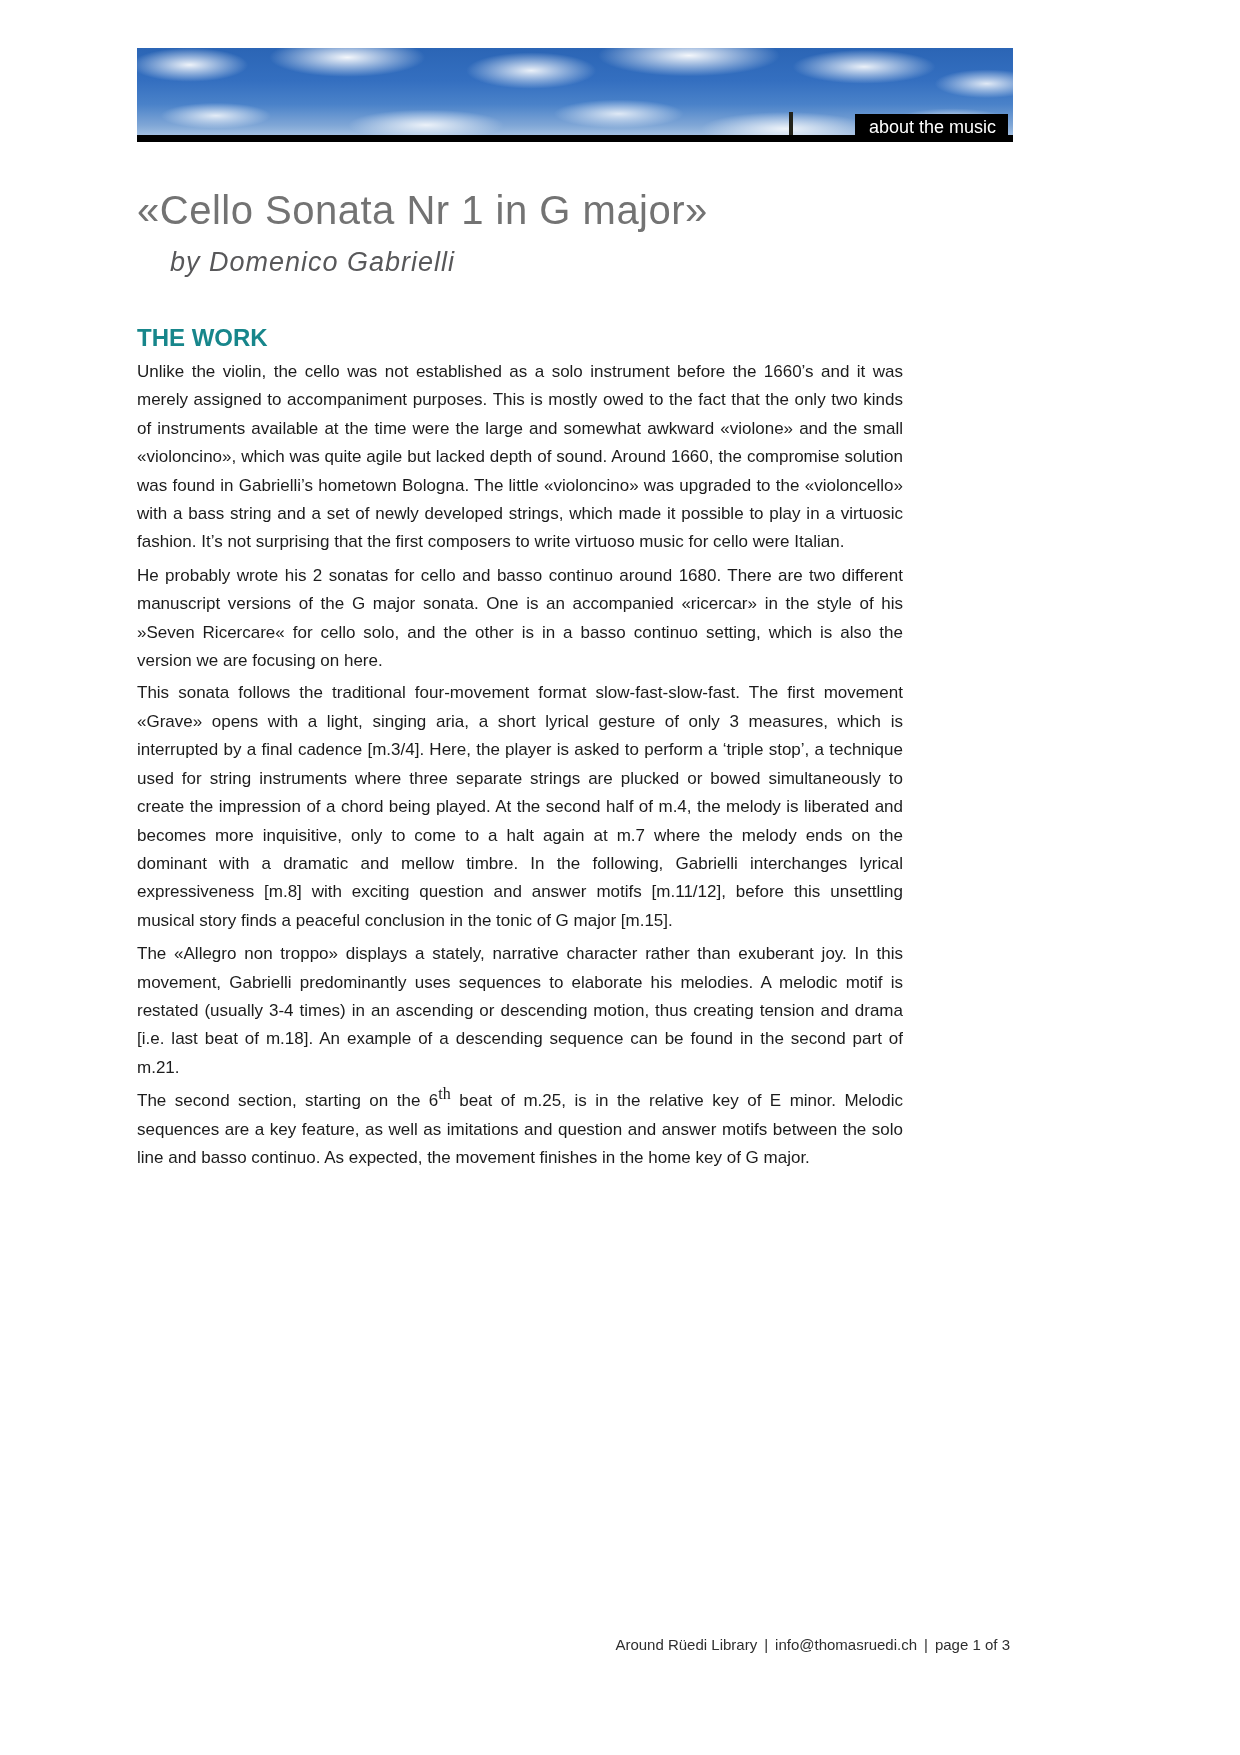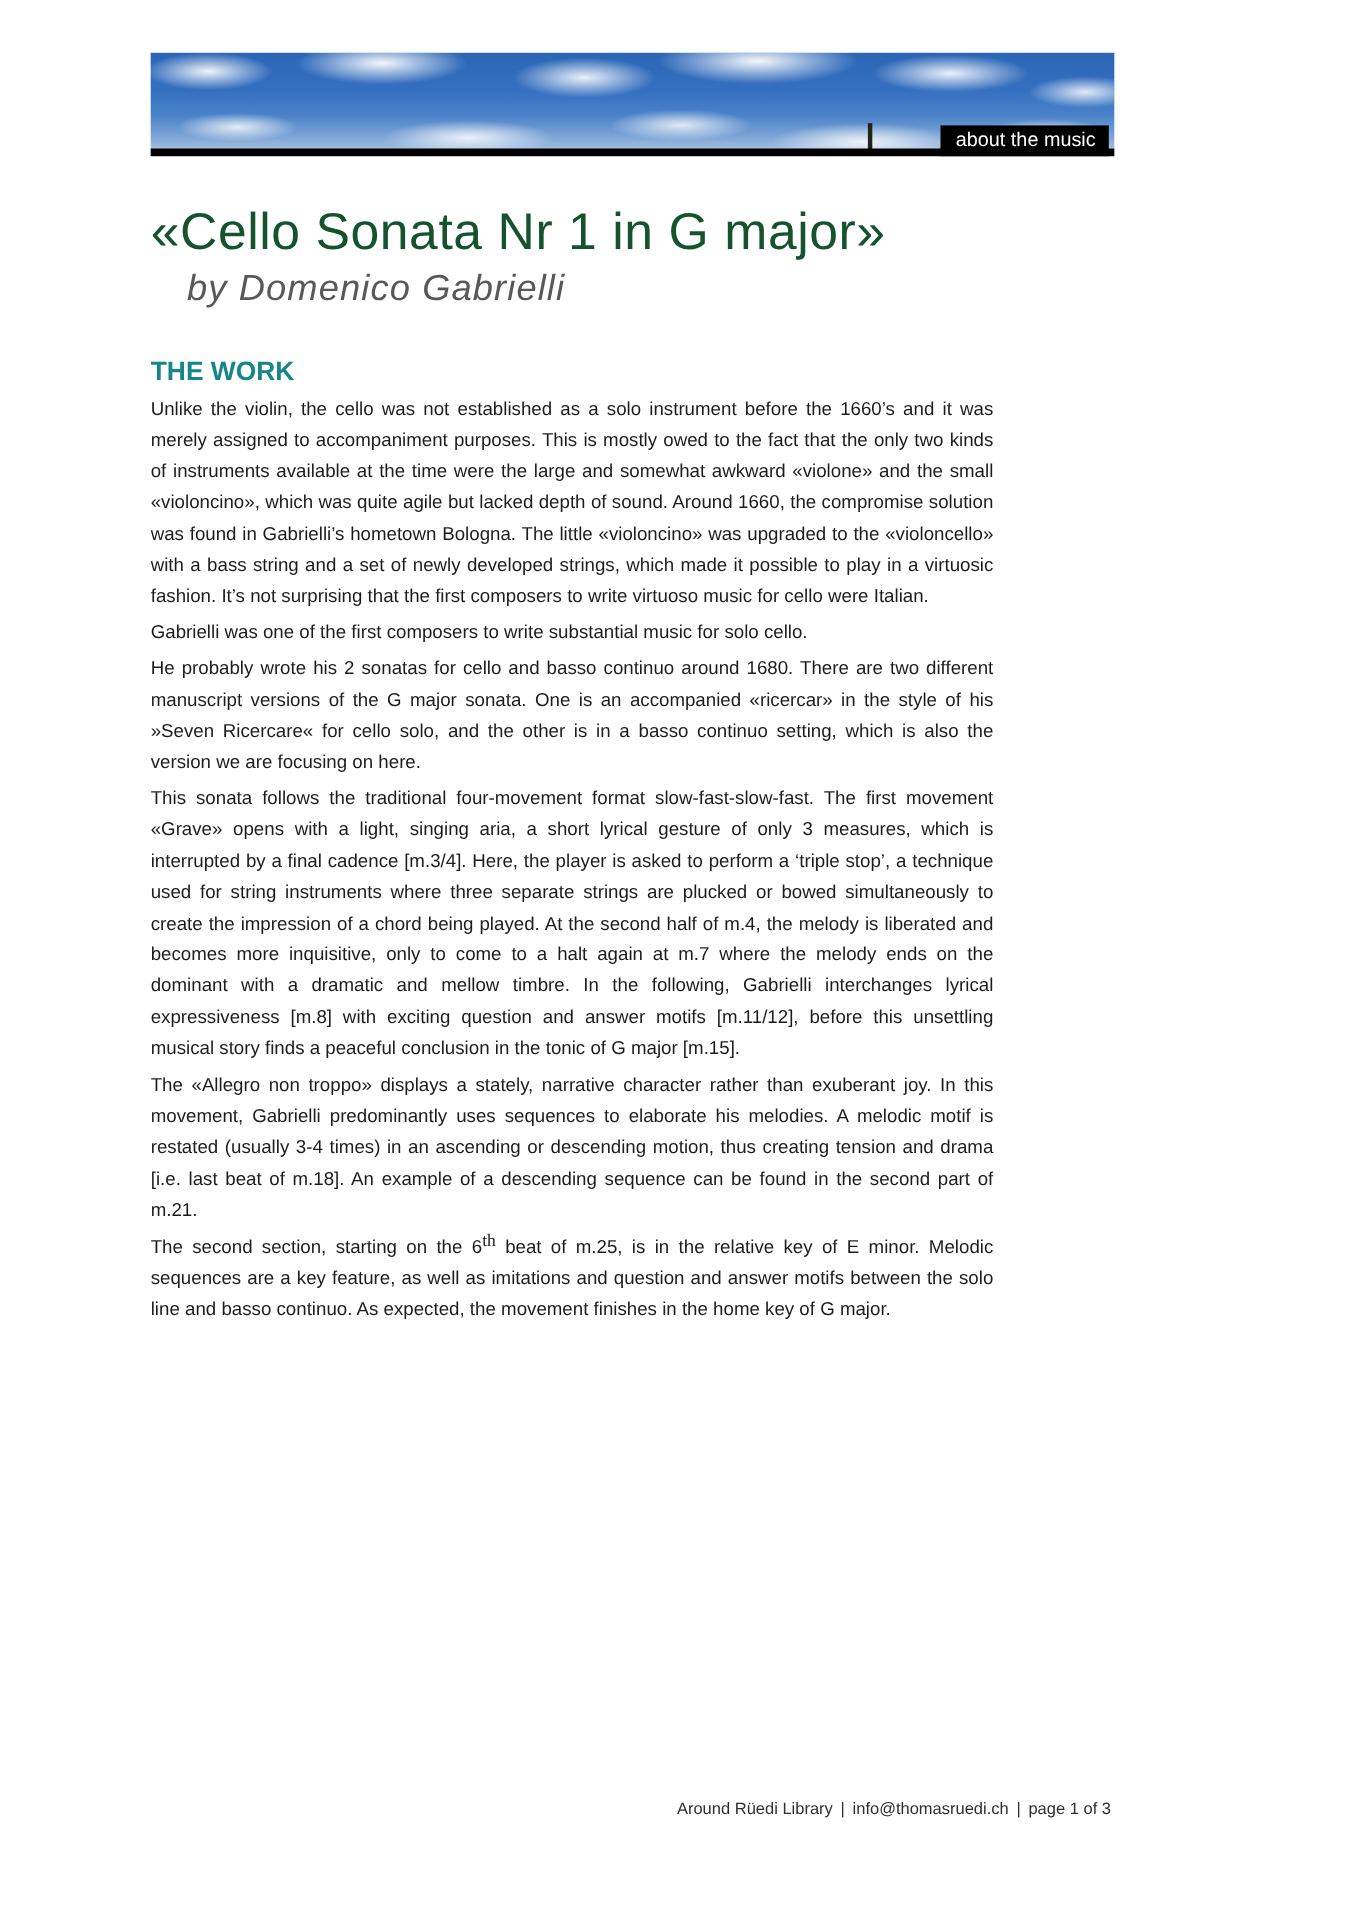--- a/index.html
+++ b/index.html
@@ -55,29 +55,29 @@
   }
 
   
   .content {
     position: absolute;
     left: 137px; top: 142px;
     width: 766px;
   }
   .doc-title {
     margin: 44px 0 0 0;
-    font-size: 47px;
+    font-size: 40px;
     line-height: 48px;
     font-weight: 400;
     letter-spacing: 0.5px;
-    color: #14532d;
+    color: #737373;
   }
   .doc-subtitle {
     margin: 8px 0 0 33px;
-    font-size: 33px;
+    font-size: 27px;
     line-height: 40px;
     font-style: italic;
     color: #58585a;
     letter-spacing: 1px;
   }
   .section-heading {
     margin: 44px 0 8px 0;
     font-size: 24px;
     line-height: 24px;
     font-weight: bold;
@@ -121,21 +121,20 @@
 
   <div class="content">
 
     <div class="doc-title">«Cello Sonata Nr 1 in G major»</div>
 
     <div class="doc-subtitle">by Domenico Gabrielli</div>
 
     <div class="section">
       <div class="section-heading">THE WORK</div>
       <p>Unlike the violin, the cello was not established as a solo instrument before the 1660’s and it was merely assigned to accompaniment purposes. This is mostly owed to the fact that the only two kinds of instruments available at the time were the large and somewhat awkward «violone» and the small «violoncino», which was quite agile but lacked depth of sound. Around 1660, the compromise solution was found in Gabrielli’s hometown Bologna. The little «violoncino» was upgraded to the «violoncello» with a bass string and a set of newly developed strings, which made it possible to play in a virtuosic fashion. It’s not surprising that the first composers to write virtuoso music for cello were Italian.</p>
-      <p>Gabrielli was one of the first composers to write substantial music for solo cello.</p>
       <p class="gap-top">He probably wrote his 2 sonatas for cello and basso continuo around 1680. There are two different manuscript versions of the G major sonata. One is an accompanied «ricercar» in the style of his »Seven Ricercare« for cello solo, and the other is in a basso continuo setting, which is also the version we are focusing on here.</p>
     </div>
 
     <div class="section">
       <p>This sonata follows the traditional four-movement format slow-fast-slow-fast. The first movement «Grave» opens with a light, singing aria, a short lyrical gesture of only 3 measures, which is interrupted by a final cadence [m.3/4]. Here, the player is asked to perform a ‘triple stop’, a technique used for string instruments where three separate strings are plucked or bowed simultaneously to create the impression of a chord being played. At the second half of m.4, the melody is liberated and becomes more inquisitive, only to come to a halt again at m.7 where the melody ends on the dominant with a dramatic and mellow timbre. In the following, Gabrielli interchanges lyrical expressiveness [m.8] with exciting question and answer motifs [m.11/12], before this unsettling musical story finds a peaceful conclusion in the tonic of G major [m.15].</p>
       <p class="gap-top">The «Allegro non troppo» displays a stately, narrative character rather than exuberant joy. In this movement, Gabrielli predominantly uses sequences to elaborate his melodies. A melodic motif is restated (usually 3-4 times) in an ascending or descending motion, thus creating tension and drama [i.e. last beat of m.18]. An example of a descending sequence can be found in the second part of m.21.</p>
       <p class="gap-top"><span>The second section, starting on the 6</span><sup>th</sup><span> beat of m.25, is in the relative key of E minor. Melodic sequences are a key feature, as well as imitations and question and answer motifs between the solo line and basso continuo. As expected, the movement finishes in the home key of G major.</span></p>
     </div>
 
   </div>

